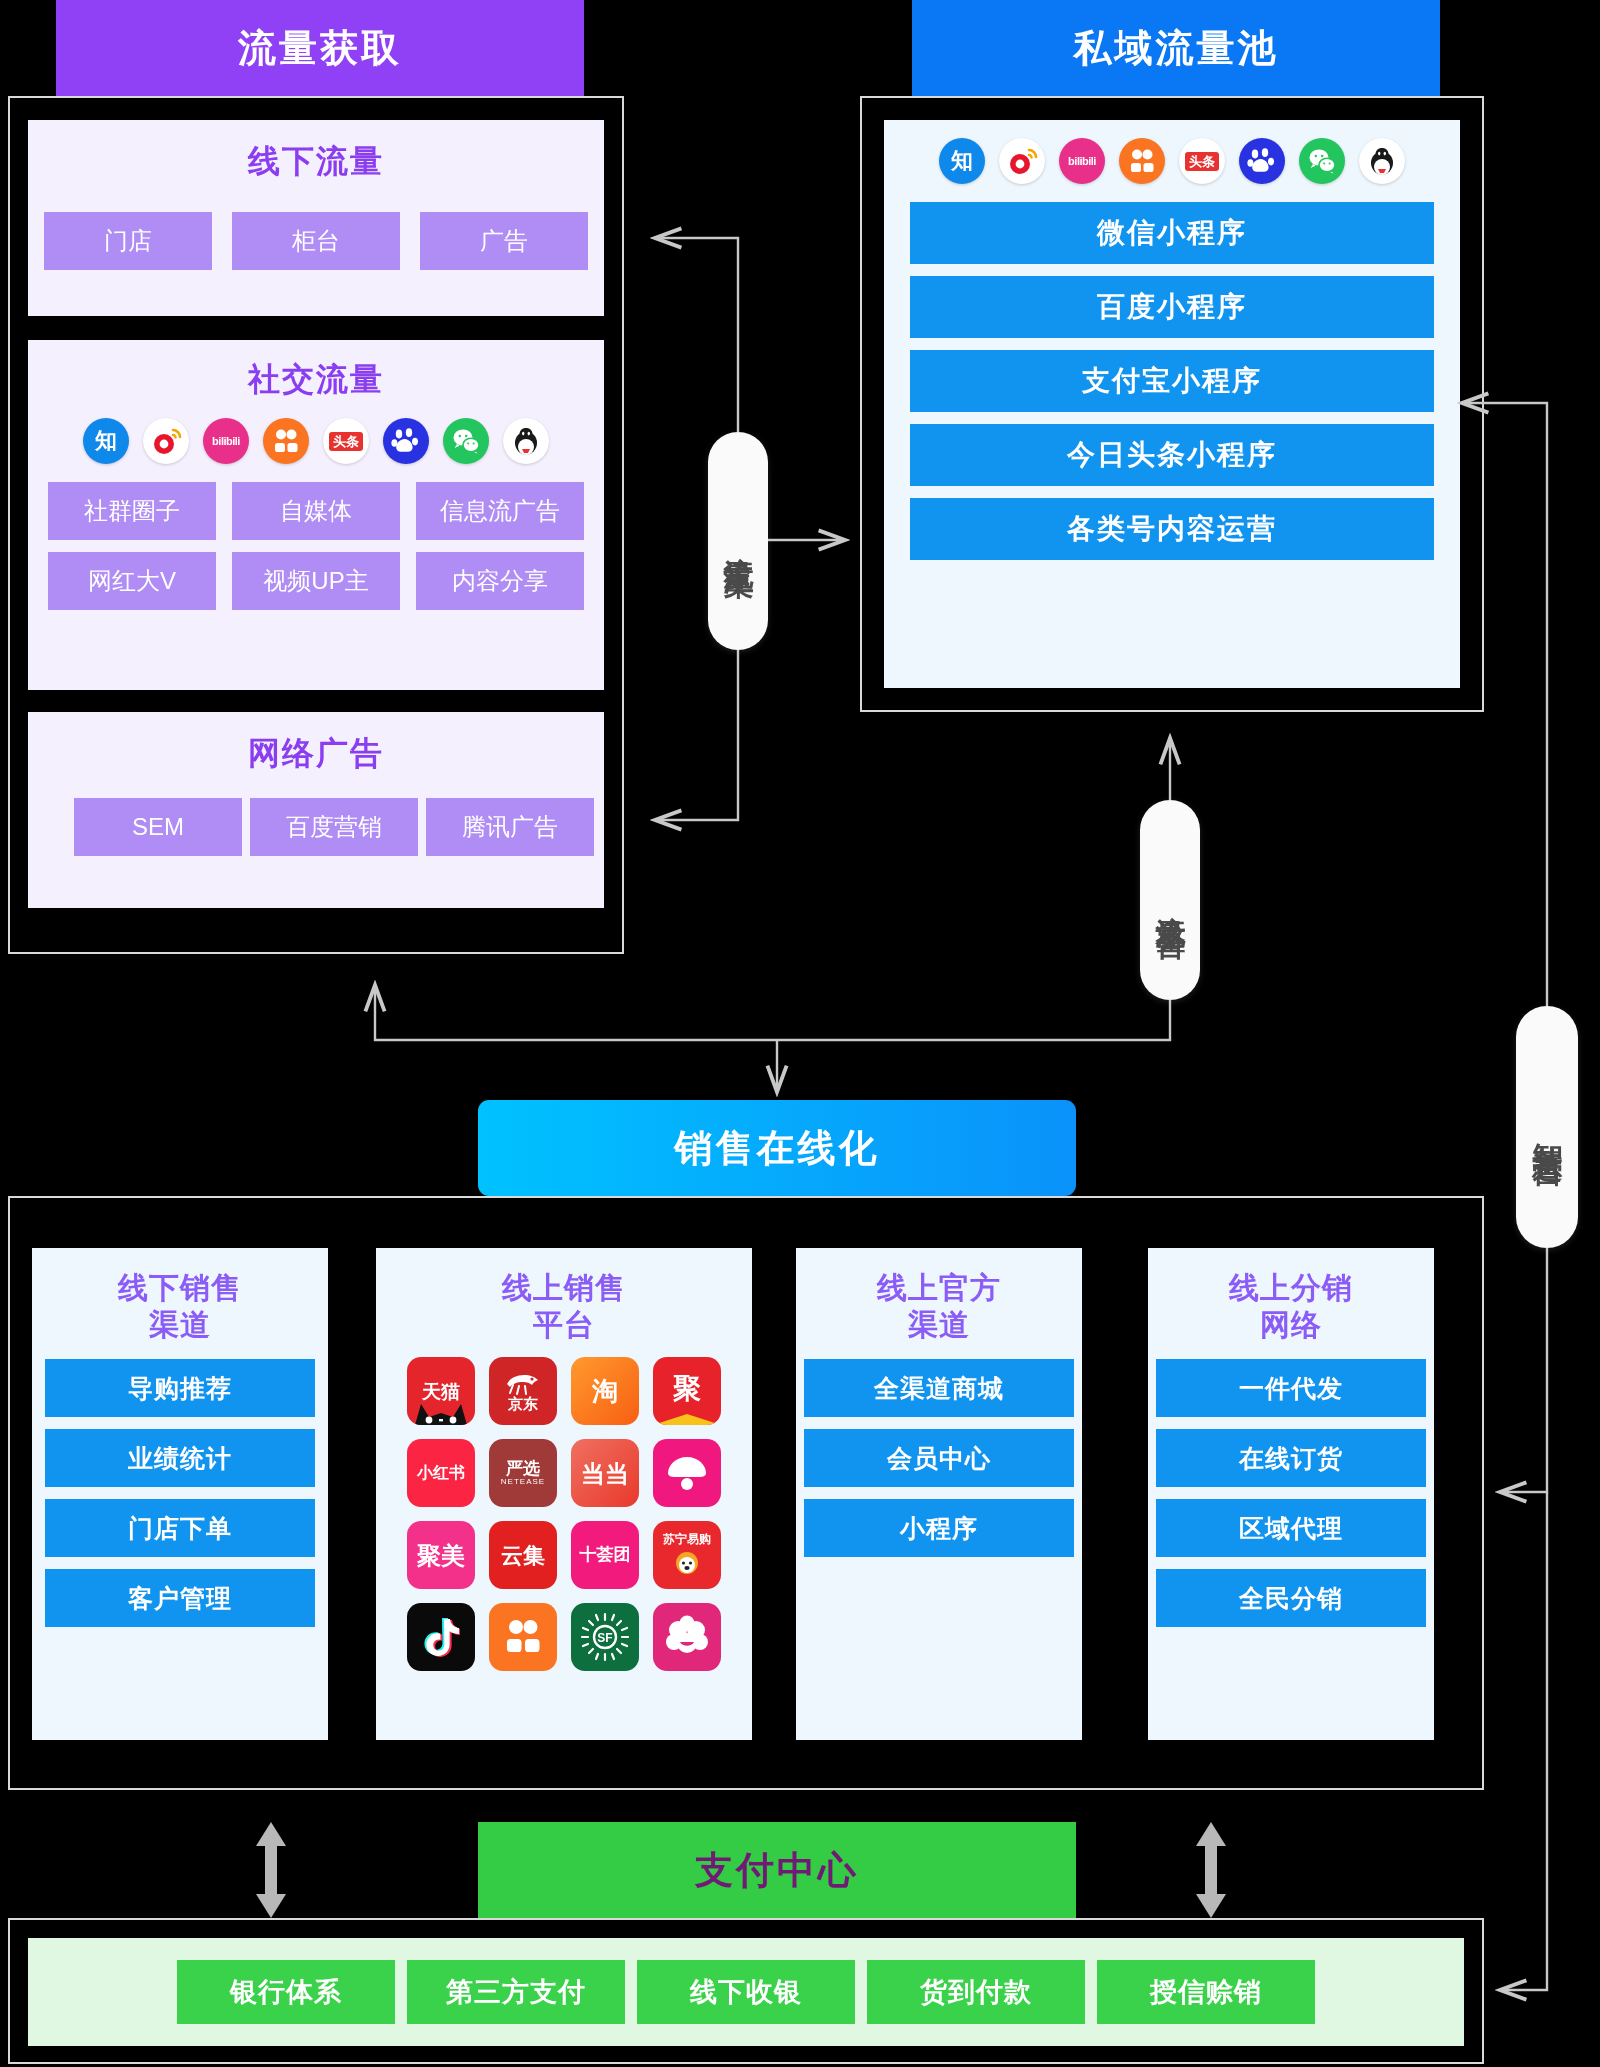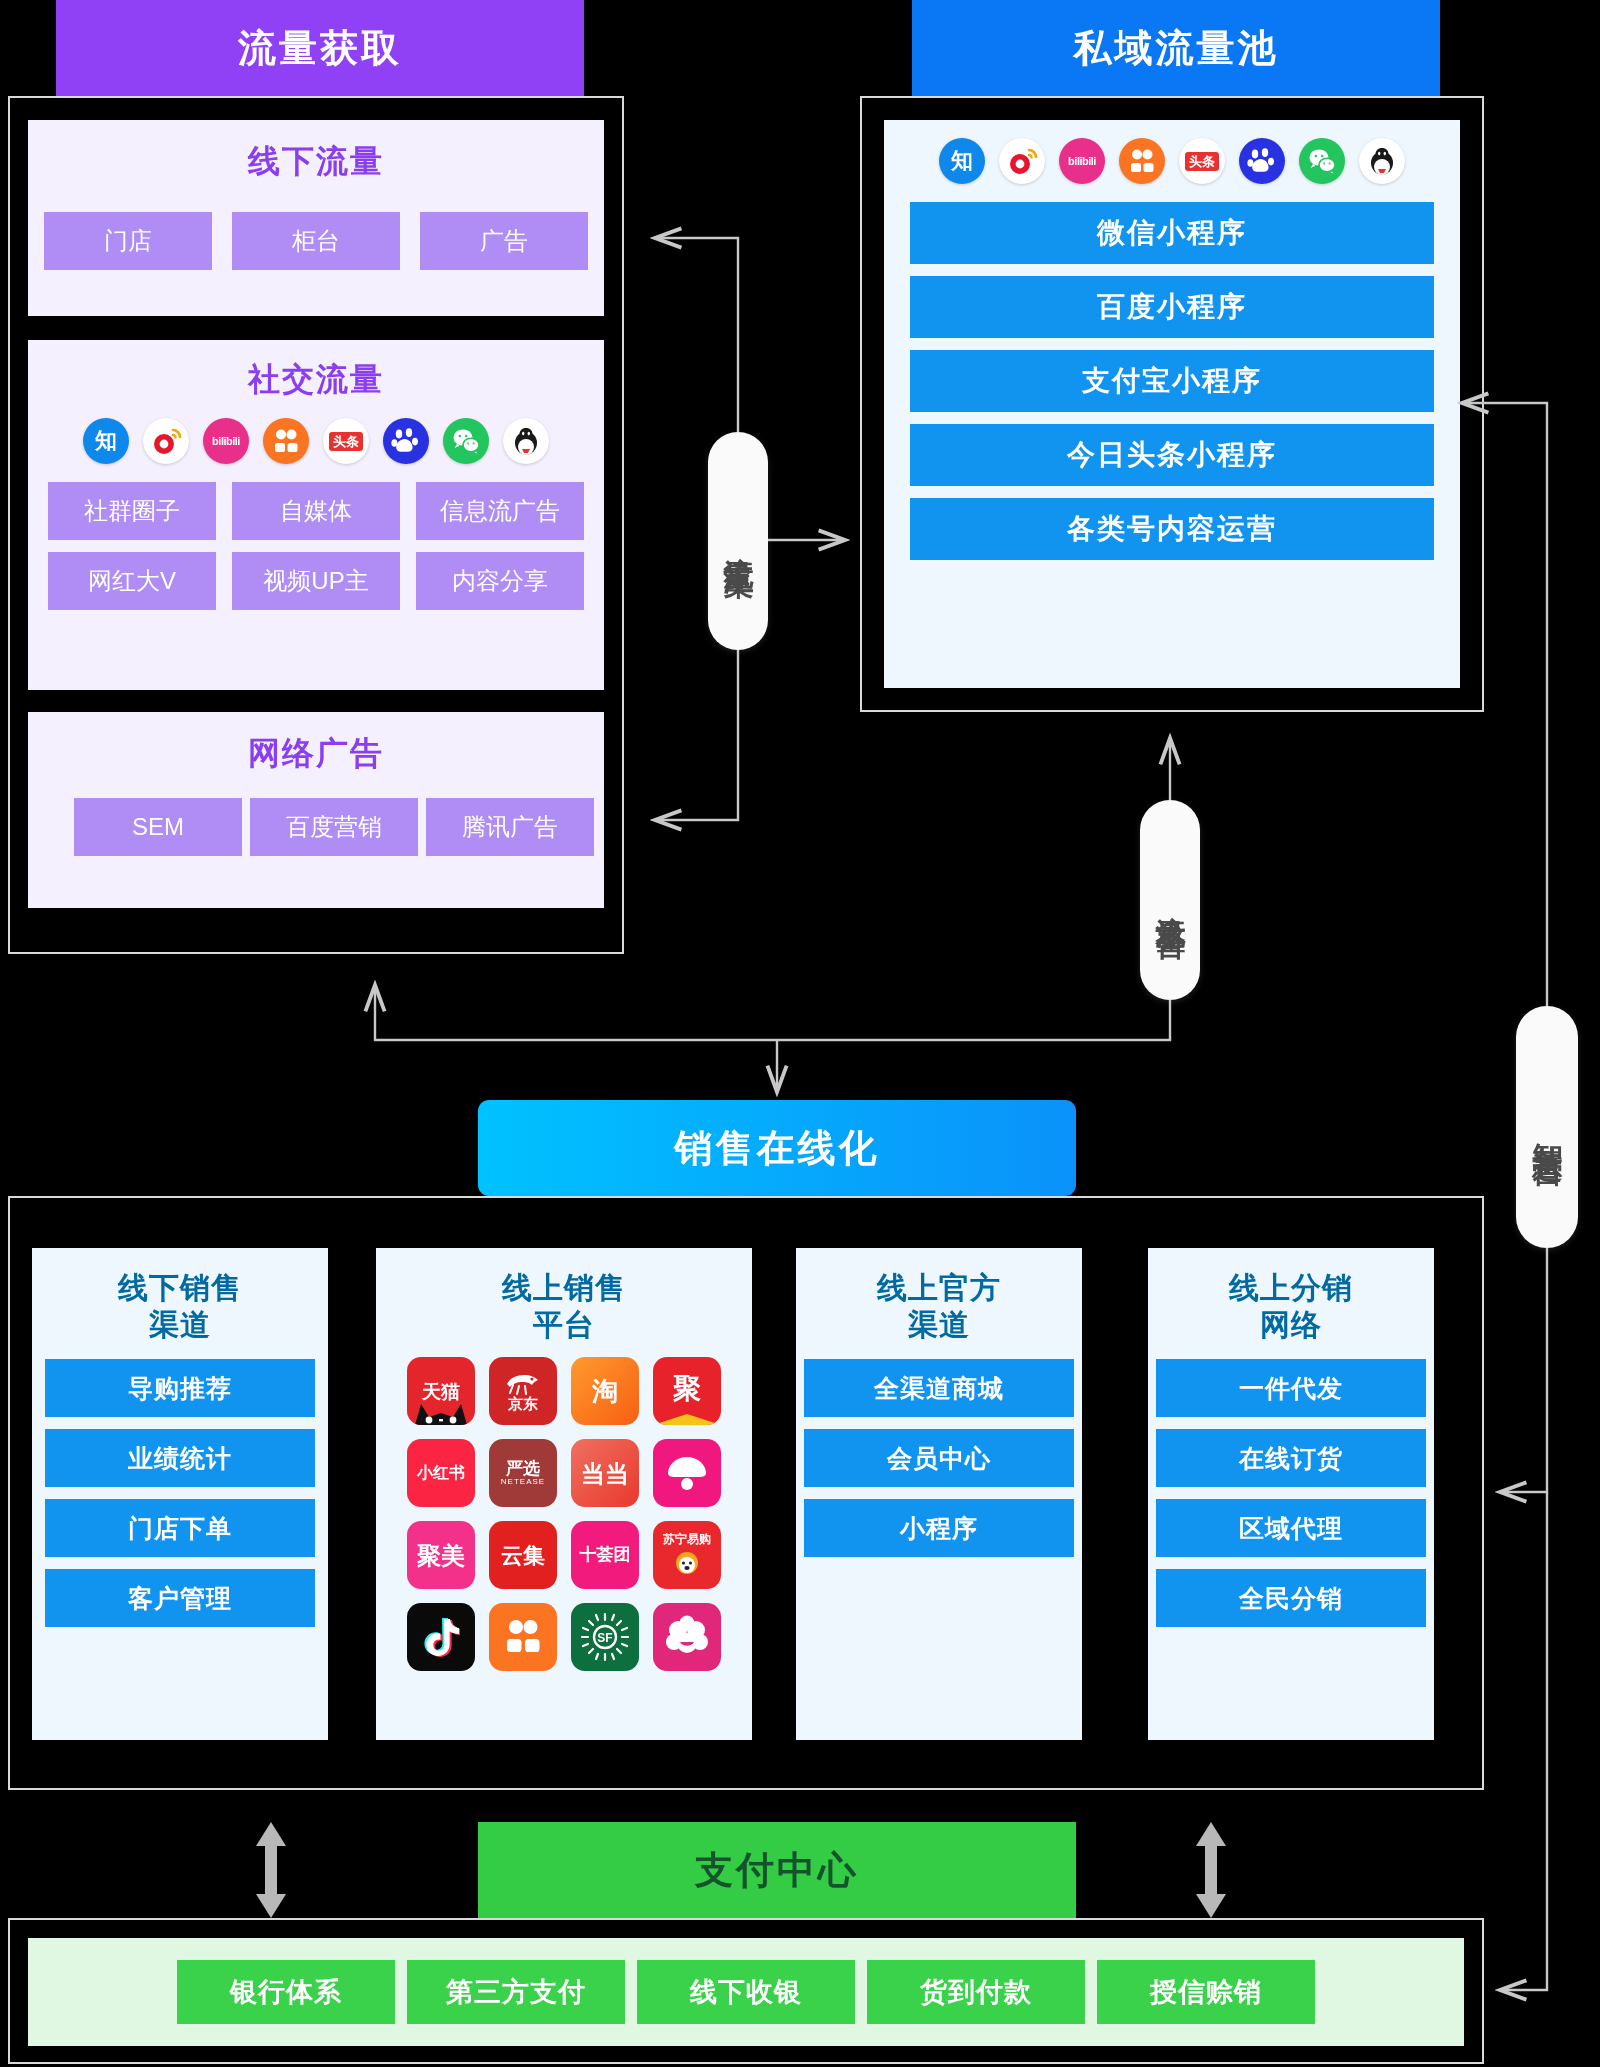--- a/index.html
+++ b/index.html
@@ -134,21 +134,21 @@
   }
 
   
   .sales-col {
     position: absolute; top: 1248px; height: 492px;
     background: #eef7fe;
     display: flex; flex-direction: column; align-items: center;
     padding-top: 22px;
   }
   .sales-col .col-title {
-    color: #0369a1; font-size: 30px; font-weight: bold;
+    color: #8b5cf6; font-size: 30px; font-weight: bold;
     line-height: 1.22; text-align: center; letter-spacing: 1px;
   }
   .sales-col .col-items {
     margin-top: 16px; display: flex; flex-direction: column; gap: 12px;
   }
   .item-blue {
     height: 58px; background: #1193f0; color: #fff;
     font-size: 25px; font-weight: bold;
     display: flex; align-items: center; justify-content: center;
     letter-spacing: 1px;
@@ -188,21 +188,21 @@
   .plogo.suning  { background: #e8282c; font-size: 12px; }
   .plogo.douyin  { background: #0a0a0a; }
   .plogo.kuaishou{ background: #fa7421; }
   .plogo.sf      { background: #0d6e3e; }
   .plogo.pdd     { background: #e0277a; }
   .plogo small { font-size: 8px; letter-spacing: 1px; font-weight: normal; }
 
   
   #bar-pay {
     position: absolute; left: 478px; top: 1822px; width: 598px; height: 96px;
-    background: #33cc44; color: #14532d;
+    background: #33cc44; color: #701a75;
     font-size: 38px; font-weight: bold; letter-spacing: 3px;
     display: flex; align-items: center; justify-content: center;
   }
   #pay-inner {
     position: absolute; left: 28px; top: 1938px; width: 1436px; height: 108px;
     background: #e0f8e2;
     display: flex; align-items: center; justify-content: center; gap: 12px;
   }
   .pay-chip {
     width: 218px; height: 64px; background: #39d24a; color: #fff;

